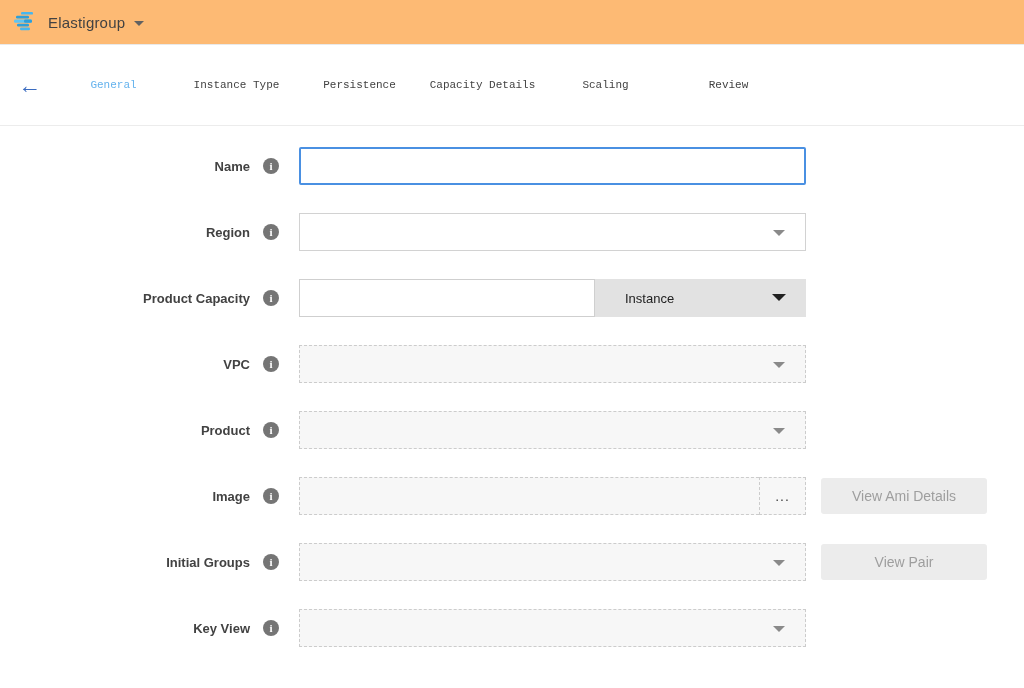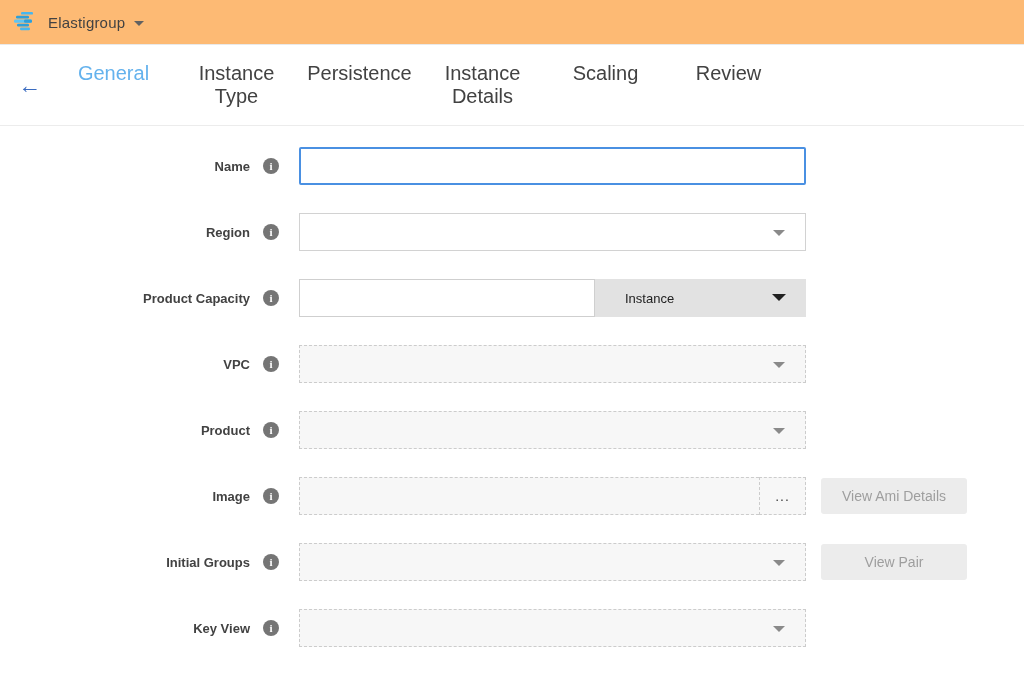--- a/index.html
+++ b/index.html
@@ -13,21 +13,21 @@
   .app-name { font-size:15px; color:#424242; margin-left:10px; letter-spacing:.2px; }
   .caret-sm { width:0; height:0; border-left:5px solid transparent; border-right:5px solid transparent;
     border-top:5px solid #616161; margin-left:9px; margin-top:2px; }
 
   
   .tabbar { height:81px; display:flex; align-items:center; border-bottom:1px solid #ececec;
     background:#fff; padding-left:18px; }
   .back-btn { color:#3a6bc0; font-size:23px; line-height:1; width:34px; cursor:pointer;
     font-weight:bold; }
   .tabs { display:flex; }
-  .tab { width:123px; text-align:center; font-size:20px; color:#424242; cursor:pointer; }
+  .tab { width:123px; text-align:center; font-size:11px; color:#424242; cursor:pointer;font-family:Liberation Mono, monospace; }
   .tab.active { color:#64b2ed; }
 
   
   .form { padding-top:21px; }
   .row { display:flex; align-items:center; height:38px; margin-bottom:28px; }
   .lbl { flex:0 0 250px; text-align:right; font-size:13px; font-weight:bold; color:#424242; }
   .info { flex:0 0 16px; height:16px; margin-left:13px; border-radius:50%;
     background:#757575; color:#fff; font-size:11px; font-weight:bold;
     display:flex; align-items:center; justify-content:center;
     font-family:"Liberation Serif", serif; cursor:pointer; }
@@ -53,21 +53,21 @@
     display:flex; align-items:center; padding-left:30px; font-size:13px; color:#212121;
     cursor:pointer; }
 
   .img-field { display:flex; }
   .img-box { width:460px; height:38px; border:1px dashed #ccc; border-right:none;
     background:#f7f7f7; }
   .img-ellipsis { width:47px; height:38px; border:1px dashed #ccc; background:#f7f7f7;
     display:flex; align-items:center; justify-content:center; font-size:14px;
     color:#424242; letter-spacing:1px; cursor:default; }
 
-  .side-btn { margin-left:15px; width:146px; height:36px; background:#ececec;
+  .side-btn { margin-left:15px; width:166px; height:36px; background:#ececec;
     border:none; border-radius:3px; color:#9e9e9e; font-size:14px;
     font-family:"Liberation Sans", sans-serif; cursor:default; }
 </style>
 </head>
 <body>
 
 <div class="topbar">
   <span class="logo">
     <svg width="24" height="22" viewBox="0 0 24 22">
       <rect x="7" y="1" width="12" height="2.6" rx="1.2" fill="#47b6ee"></rect>
@@ -81,21 +81,21 @@
   <span class="app-name">Elastigroup</span>
   <span class="caret-sm"></span>
 </div>
 
 <div class="tabbar">
   <span class="back-btn">←</span>
   <div class="tabs">
     <span class="tab active">General</span>
     <span class="tab">Instance Type</span>
     <span class="tab">Persistence</span>
-    <span class="tab">Instance Details</span>
+    <span class="tab">Capacity Details</span>
     <span class="tab">Scaling</span>
     <span class="tab">Review</span>
   </div>
 </div>
 
 <div class="form">
 
   <div class="row">
     <span class="lbl">Name</span>
     <span class="info">i</span>

